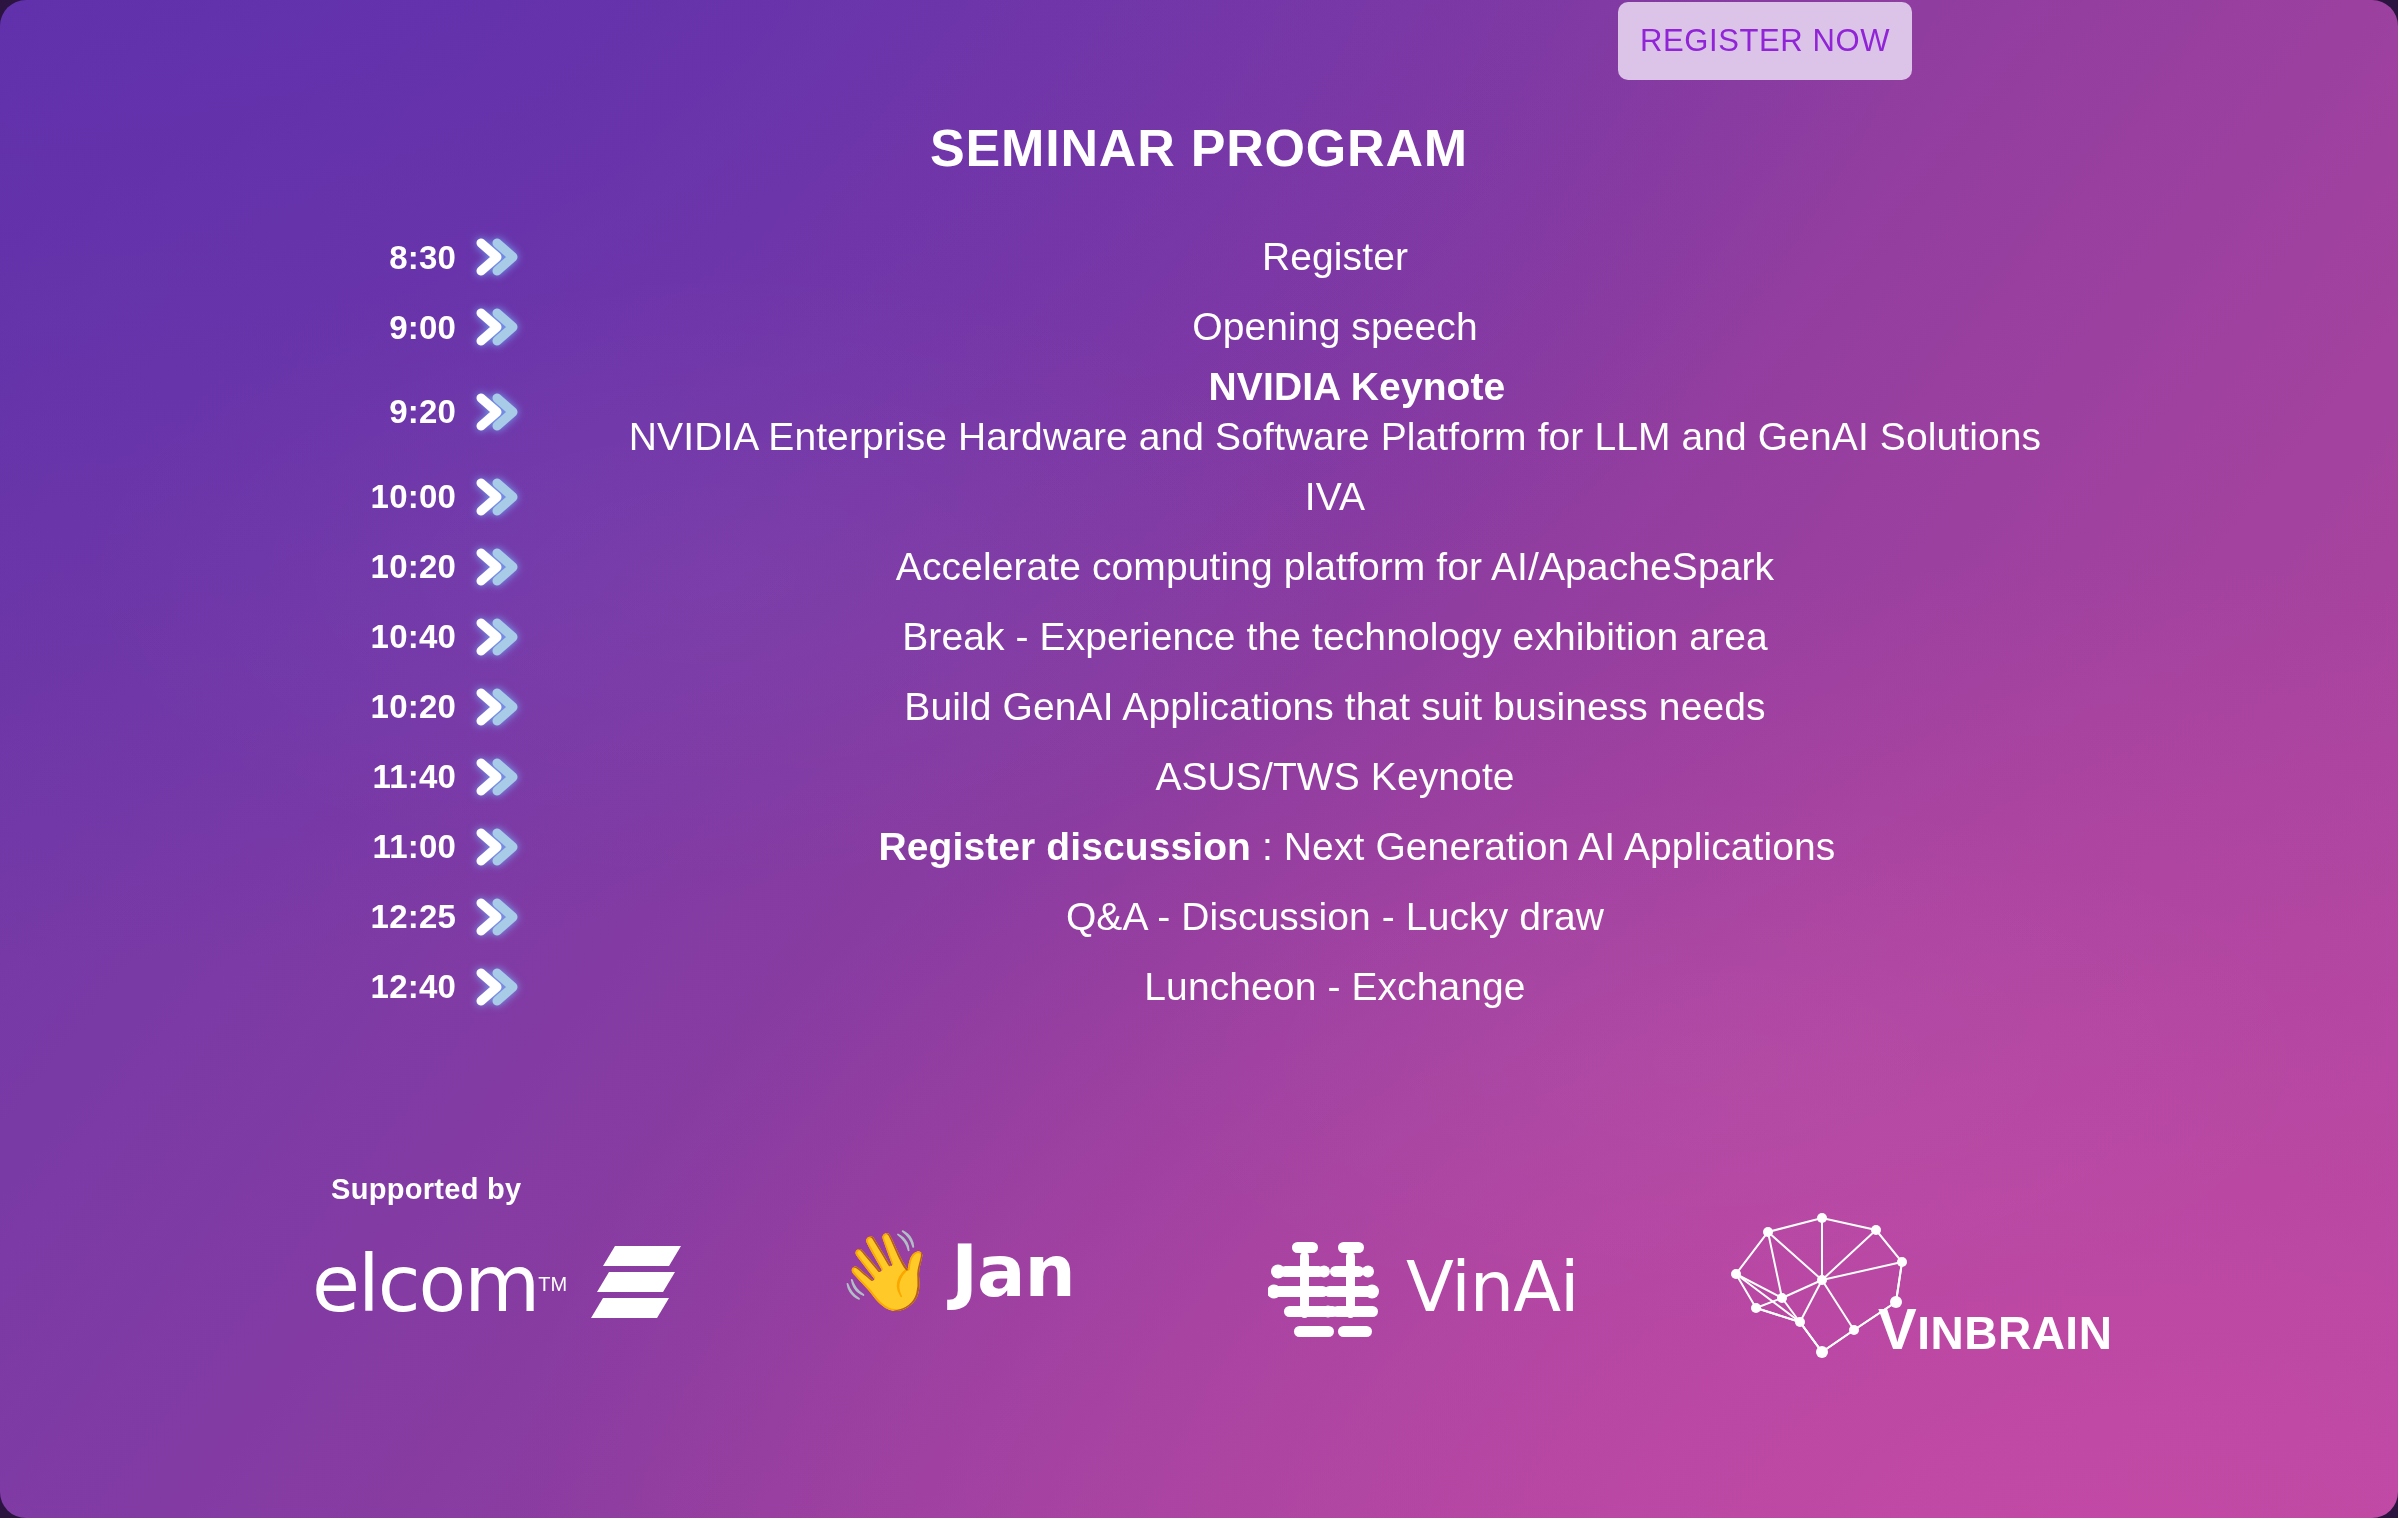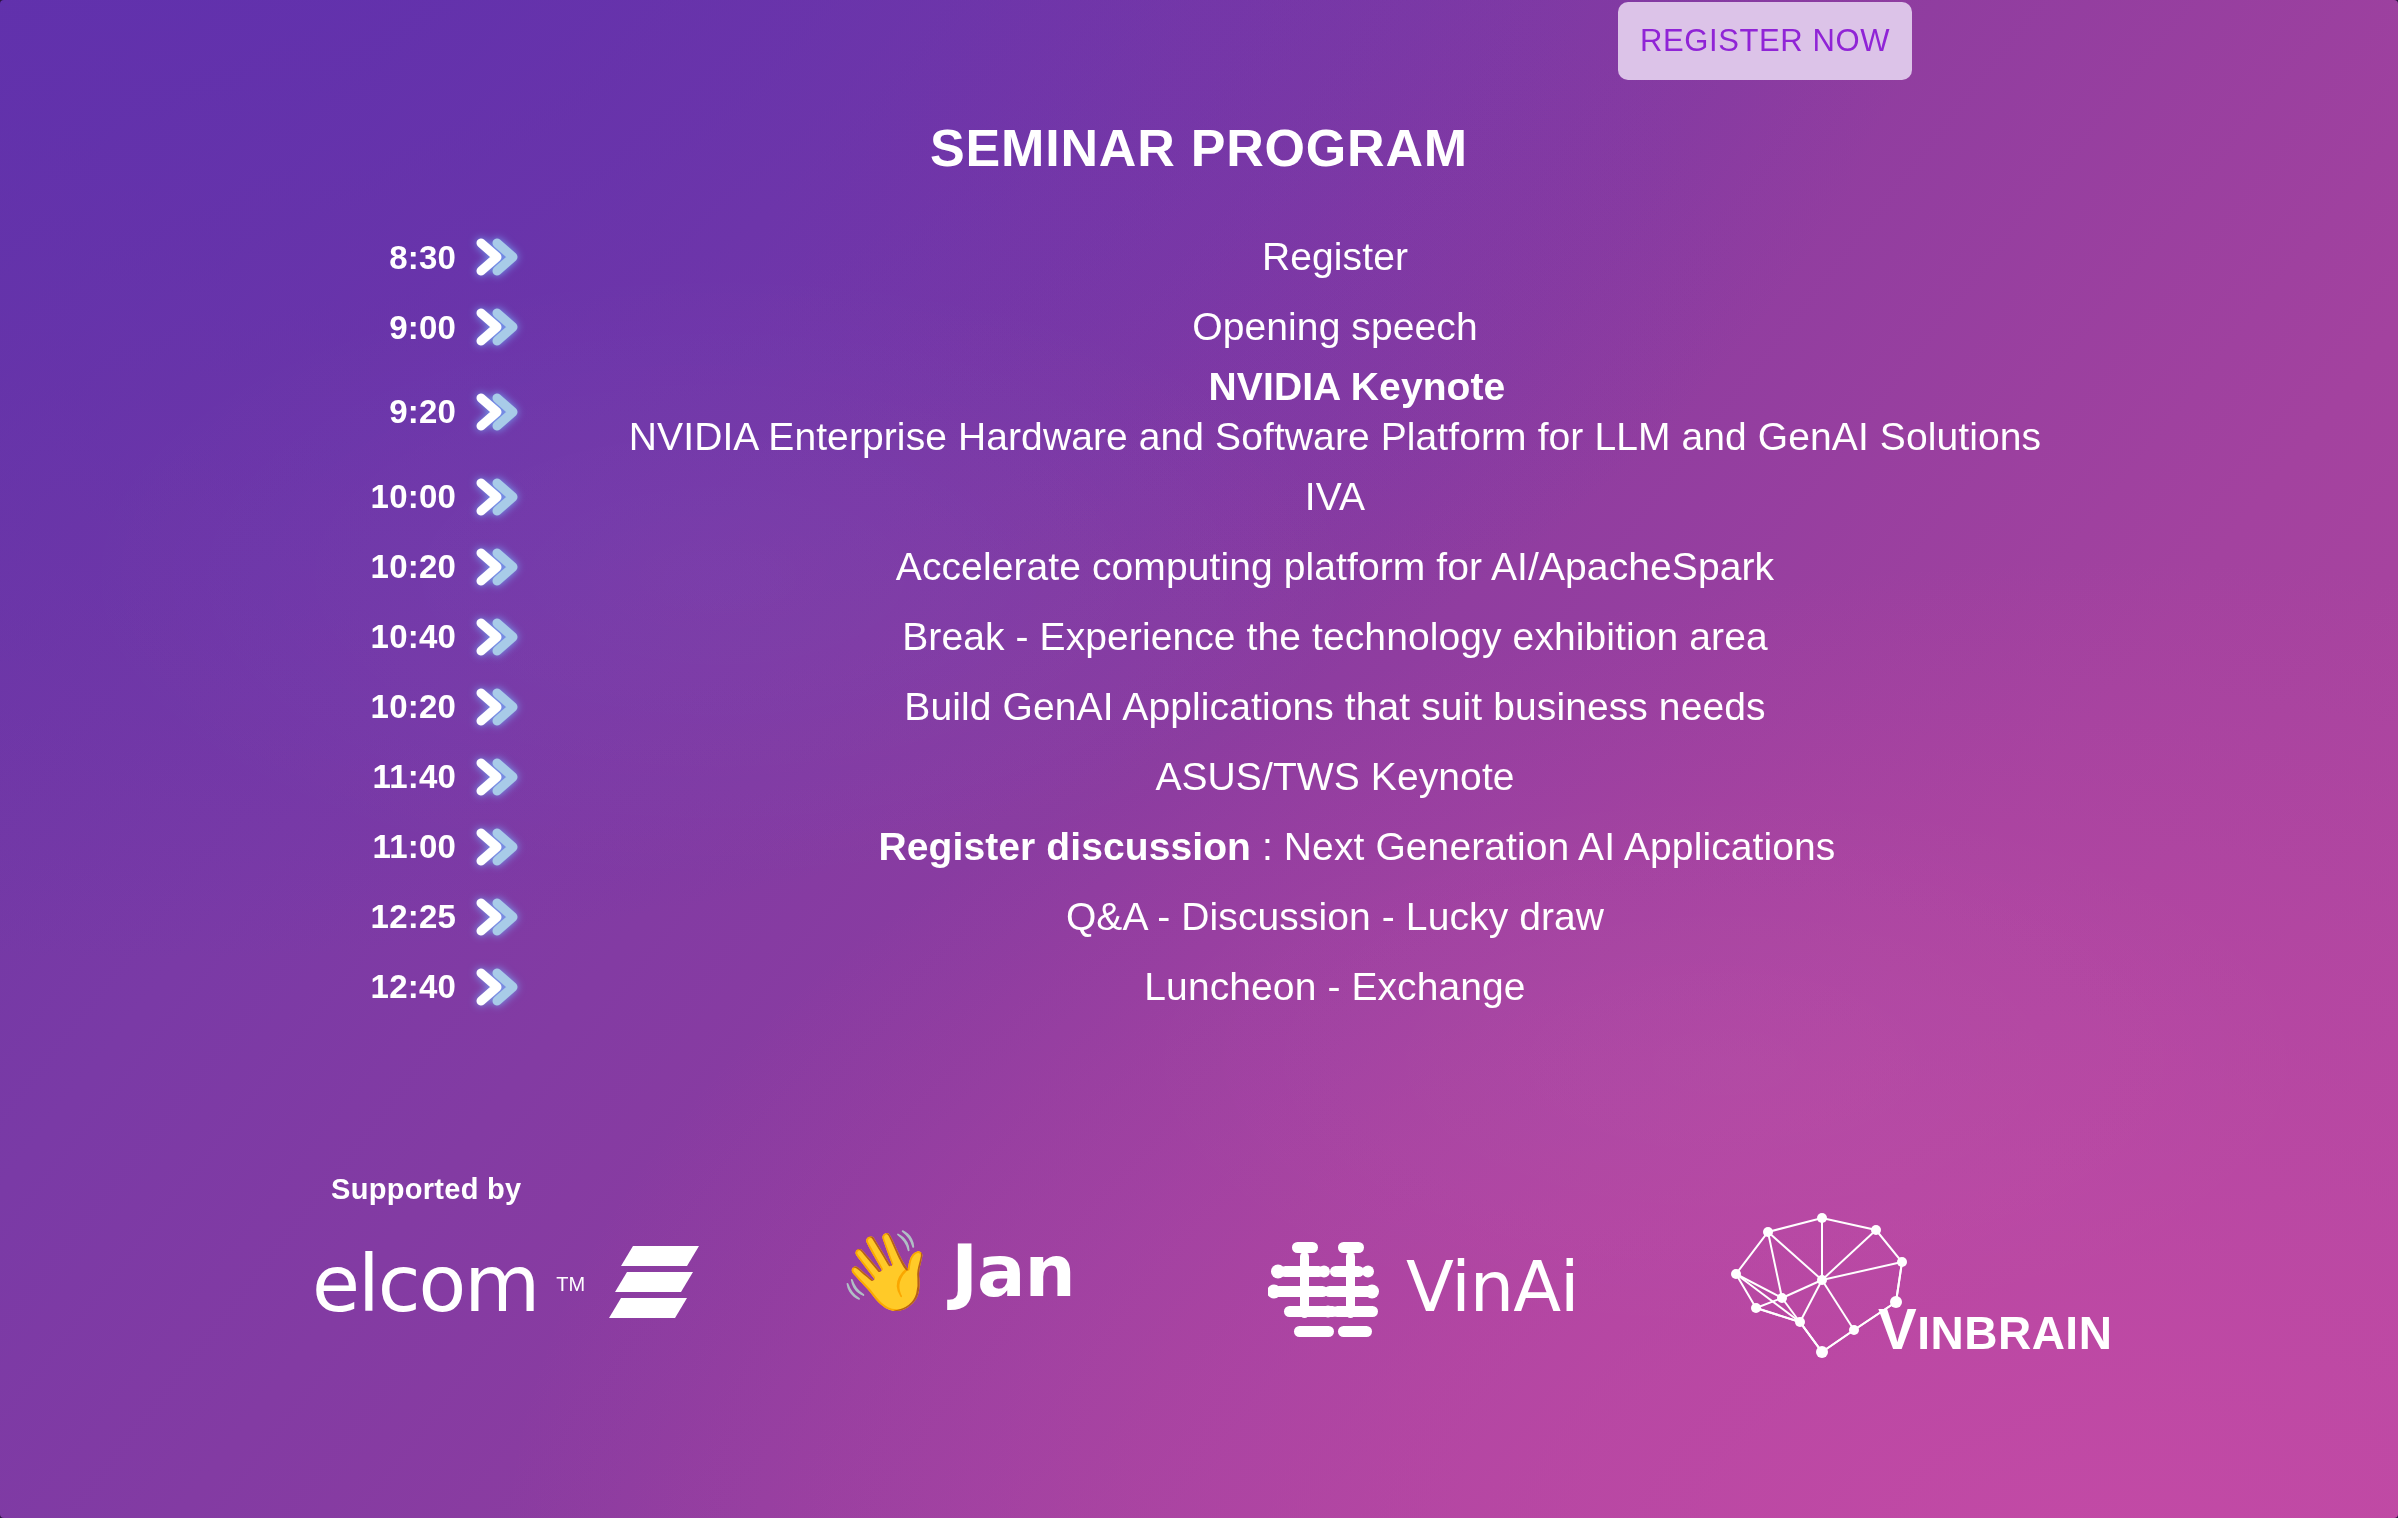--- a/index.html
+++ b/index.html
@@ -14,21 +14,21 @@
   body {
     font-family: "Liberation Sans", sans-serif;
     -webkit-font-smoothing: antialiased;
   }
 
   
   #page {
     position: relative;
     width: 2398px;
     height: 1518px;
-    border-radius: 4px;
+    border-radius: 26px;
     overflow: hidden;
     background:
       radial-gradient(120% 120% at 88% 104%, rgba(196,74,166,0.95) 0%, rgba(196,74,166,0.0) 56%),
       radial-gradient(130% 130% at 6% -12%, rgba(96,48,174,0.98) 0%, rgba(96,48,174,0.0) 58%),
       linear-gradient(128deg, #6536a5 0%, #7a3aa6 26%, #8c3ca0 50%, #a3429f 74%, #b2479f 100%);
   }
   
   #page::after {
     content:"";
     position:absolute; inset:0;
@@ -145,21 +145,20 @@
     font-weight: 400;
     letter-spacing: -2px;
     line-height: 1;
     font-family: "DejaVu Sans", sans-serif;
   }
   .elcom-tm {
     color:#ffffff;
     font-size: 20px;
     vertical-align: super;
     letter-spacing: 0;
-    margin-left: 18px;
   }
 
   .jan-word {
     color:#ffffff;
     font-size: 72px;
     font-weight: bold;
     letter-spacing: -1px;
     line-height: 1;
     font-family: "DejaVu Sans", sans-serif;
   }

